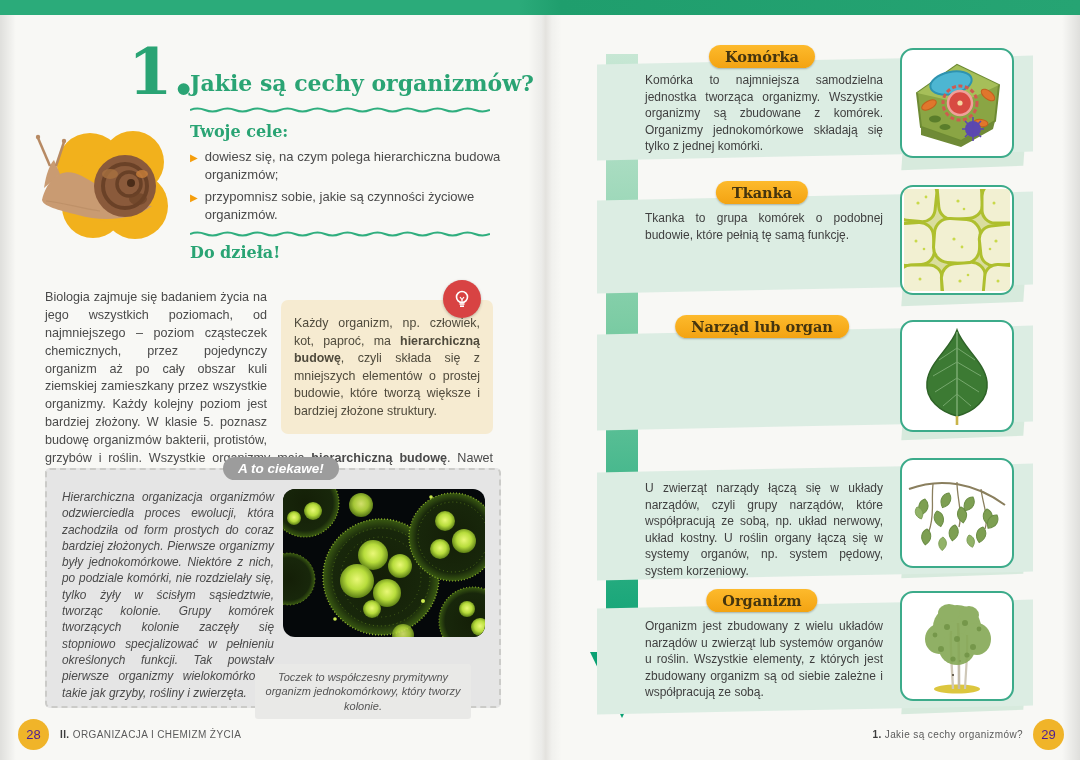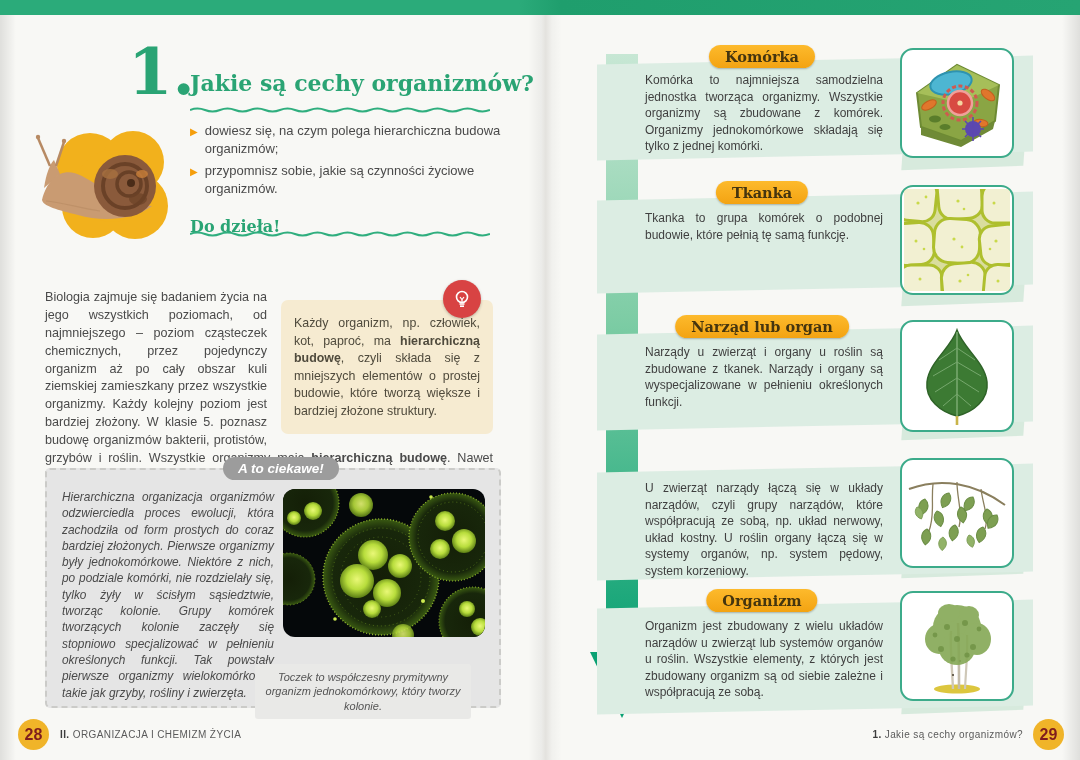--- a/index.html
+++ b/index.html
@@ -42,21 +42,21 @@
          font-size:13.5px;padding:4px 15px;border-radius:14px;white-space:nowrap;}
   .curio-text{position:absolute;left:15px;top:19px;width:212px;font-size:11.9px;line-height:1.37;
          text-align:justify;color:#4a4a4a;}
   .volvox{position:absolute;left:236px;top:19px;width:202px;height:148px;border-radius:12px;overflow:hidden;}
   .caption{position:absolute;left:208px;top:194px;width:198px;background:#e9e9e7;border-radius:3px;
          padding:6px 9px;font-size:11px;line-height:1.3;text-align:center;color:#555;}
 
   .footer-l{position:absolute;left:18px;top:719px;display:flex;align-items:center;gap:11px;z-index:3;}
   .footer-r{position:absolute;right:16px;top:719px;display:flex;align-items:center;gap:10px;z-index:3;}
   .pnum{width:31px;height:31px;border-radius:50%;background:#f0b429;display:flex;align-items:center;
-        justify-content:center;font-weight:bold;font-size:16px;color:#7f1d1d;}
+        justify-content:center;font-weight:normal;font-size:13px;color:#4c1d95;}
   .flabel{font-size:10px;letter-spacing:.4px;color:#5a5a5a;}
   .flabel b{color:#3c3c3c;}
 
   
   .arrow{position:absolute;left:588px;top:54px;z-index:2;}
   .level{position:absolute;left:597px;width:436px;z-index:3;}
   .band{position:absolute;left:0;top:0;width:100%;height:100%;background:#dcede3;
         transform:skewY(-1.15deg);z-index:0;}
   .imgbg{position:absolute;left:308px;top:2px;width:122px;height:106px;background:#d7eadd;
         transform:skew(-4deg,-2deg);z-index:0;}
@@ -102,20 +102,21 @@
       <circle cx="95" cy="82" r="22" fill="none" stroke="#5f3a22" stroke-width="4" opacity=".75"></circle>
       <circle cx="99" cy="80" r="12" fill="none" stroke="#5f3a22" stroke-width="3.5" opacity=".8"></circle>
       <circle cx="101" cy="79" r="4" fill="#4a2c18"></circle>
       <ellipse cx="80" cy="70" rx="8" ry="5" fill="#a87040" opacity=".8"></ellipse>
       <ellipse cx="108" cy="95" rx="9" ry="6" fill="#6b4226" opacity=".7"></ellipse>
       <ellipse cx="112" cy="70" rx="6" ry="4" fill="#c97f3a" opacity=".8"></ellipse>
     </g>
   </svg>
 
   <div class="goals">
+    <div class="goals-h serif green">Twoje cele:</div>
     <div class="goal-item">
       <span class="goal-bullet">▶</span>
       <span>dowiesz się, na czym polega hierarchiczna budowa organizmów;</span>
     </div>
     <div class="goal-item">
       <span class="goal-bullet">▶</span>
       <span>przypomnisz sobie, jakie są czynności życiowe organizmów.</span>
     </div>
     <div class="goals-outro serif green">Do dzieła!</div>
   </div>
@@ -273,21 +274,20 @@
             <circle cx="94" cy="92" r="1.5"></circle>
         </g>
       </svg>
     </div>
   </div>
 
   <div class="level" style="top:330px;height:96px;">
     <div class="imgbg"></div>
     <div class="band"></div>
     <div class="lvl-badge">Narząd lub organ</div>
-    <div class="lvl-text" style="top:14px;">Narządy u zwierząt i organy u roślin są zbudowane z tkanek. Narządy i organy są wyspecjalizowane w pełnieniu określonych funkcji.</div>
     <div class="imgbox" style="top:-10px;height:108px;">
       <svg width="96" height="100" viewBox="0 0 96 100">
         <path d="M48 4 C54 22 76 36 78 56 C80 74 64 86 48 90 C32 86 16 74 18 56 C20 36 42 22 48 4 Z" fill="#3c7a33" stroke="#2f6328" stroke-width="1.5"></path>
         <line x1="48" y1="6" x2="48" y2="90" stroke="#76a86d" stroke-width="1.6"></line>
         <g stroke="#76a86d" stroke-width="1">
           <line x1="48" y1="22" x2="66" y2="34"></line>
             <line x1="48" y1="22" x2="30" y2="34"></line>
           <line x1="48" y1="36" x2="72" y2="50"></line>
             <line x1="48" y1="36" x2="24" y2="50"></line>
           <line x1="48" y1="52" x2="70" y2="66"></line>

